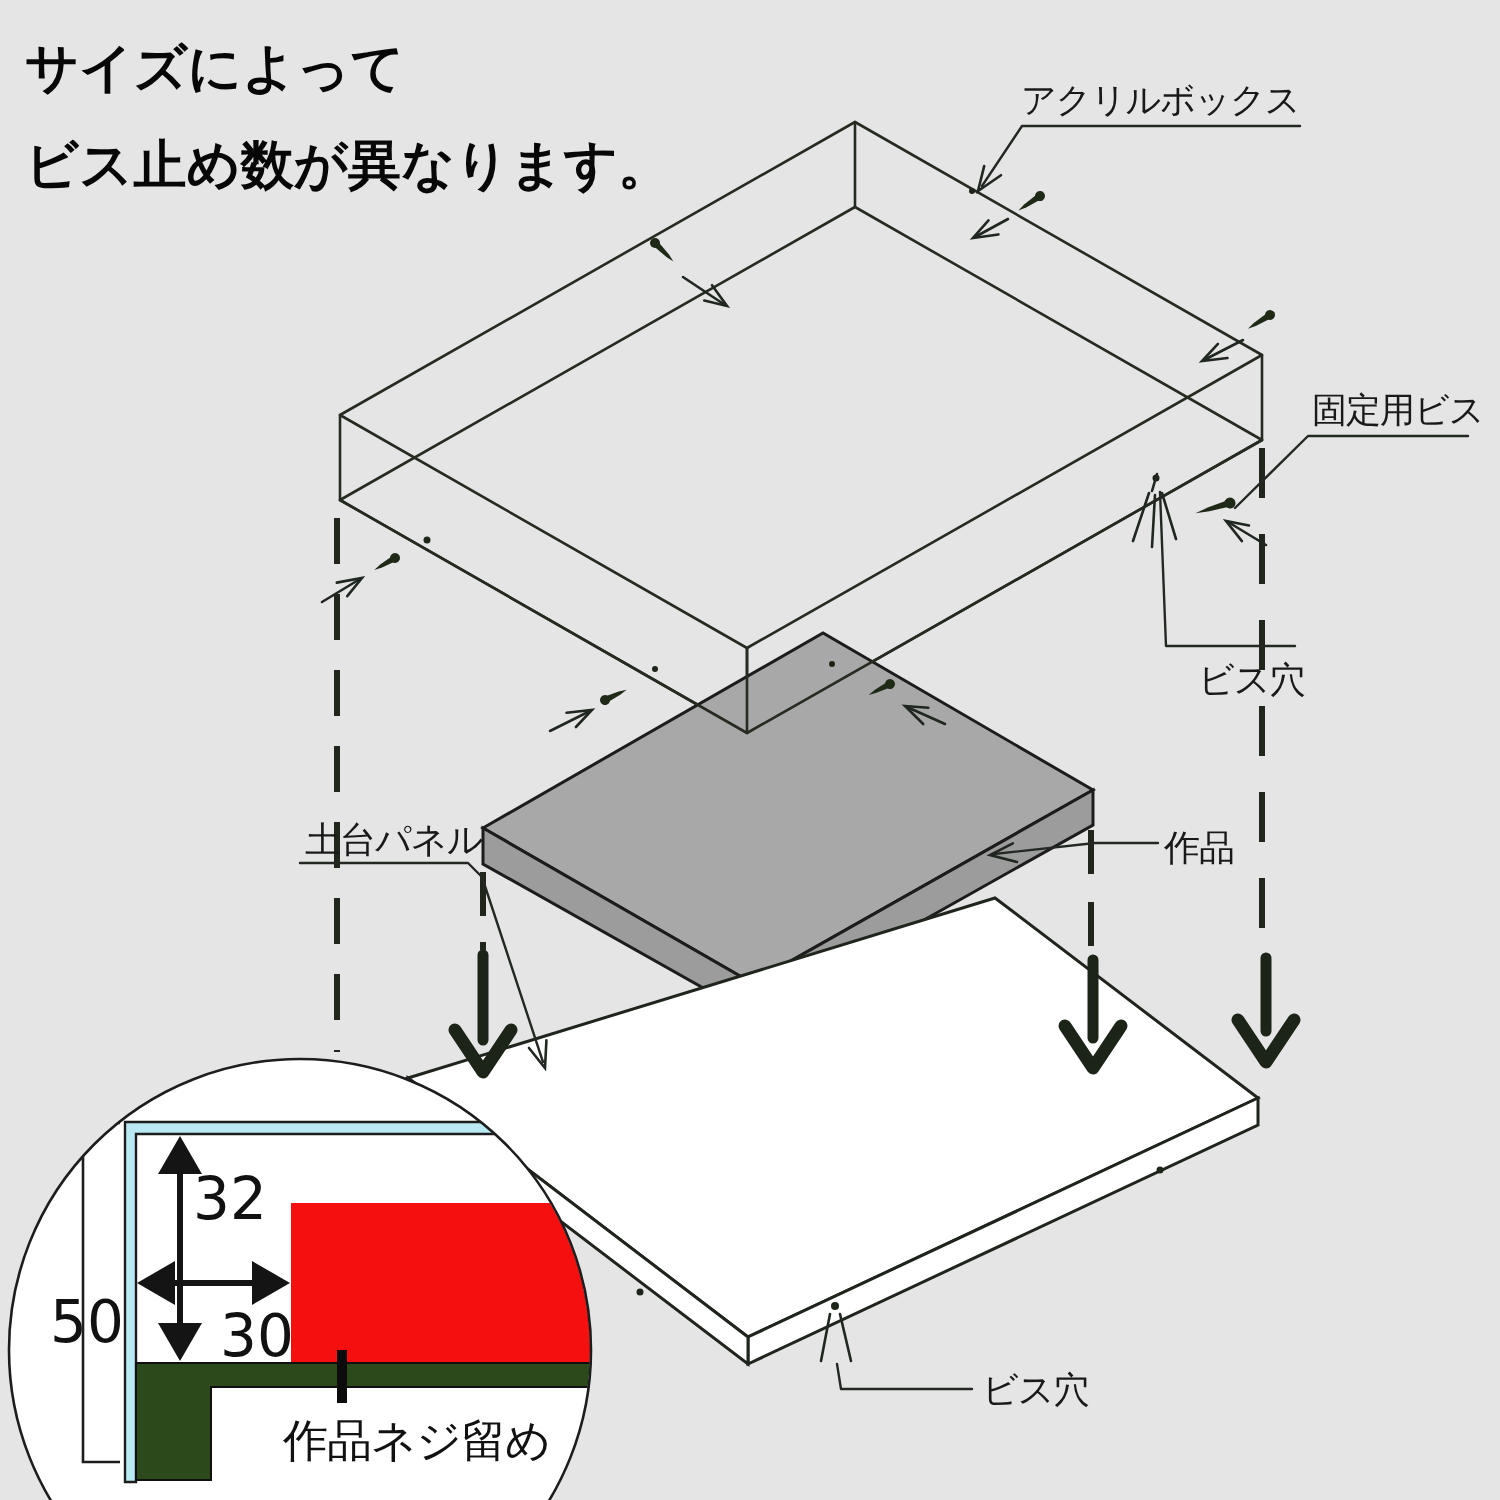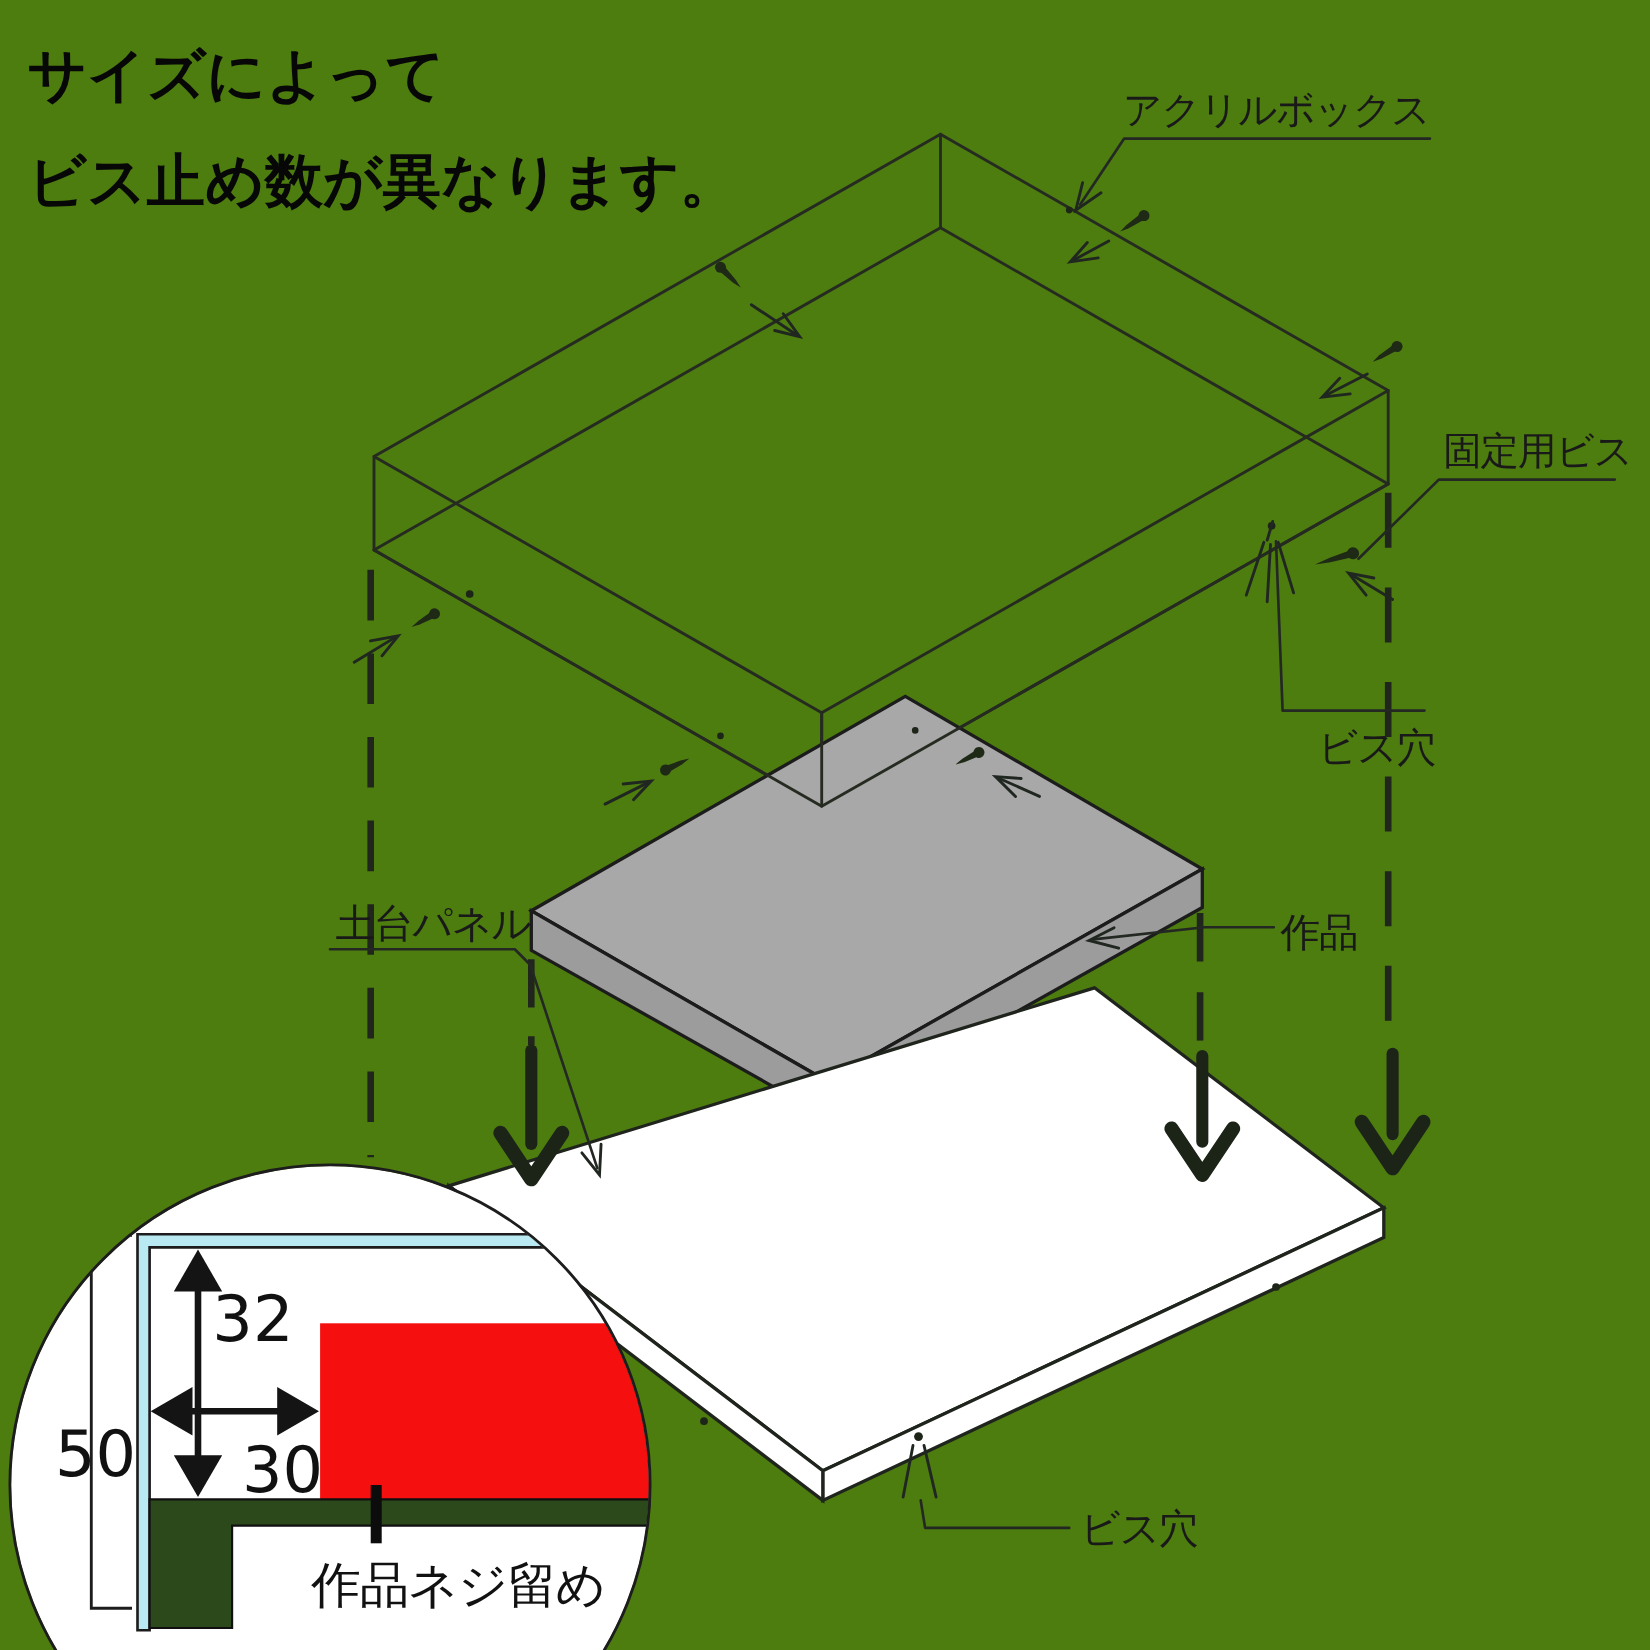--- a/index.html
+++ b/index.html
@@ -1,16 +1,16 @@
 <!DOCTYPE html>
 <html><head>
 <meta charset="utf-8">
 <style>
   html,body{margin:0;padding:0;background:#fff;}
-  #stage{position:relative;width:1500px;height:1500px;background:#4d7c0f;overflow:hidden;
+  #stage{position:relative;width:1500px;height:1500px;background:#e5e5e5;overflow:hidden;
          font-family:"DejaVu Sans","Liberation Sans",sans-serif;}
   svg{position:absolute;left:0;top:0;}
   .ln{fill:none;stroke:#262b21;stroke-width:2.6;stroke-linejoin:round;stroke-linecap:round;}
   .dash{fill:none;stroke:#20261c;stroke-width:6;stroke-linecap:butt;}
   .leader{fill:none;stroke:#232823;stroke-width:2.4;stroke-linejoin:round;stroke-linecap:round;}
   .thinarrow{fill:none;stroke:#202620;stroke-width:2.6;stroke-linecap:round;}
   .bigarrow{fill:none;stroke:#1c2418;stroke-linecap:round;stroke-linejoin:round;}
   .screw{fill:#1e2916;stroke:none;}
   .dot{fill:#1d2418;stroke:none;}
   .jlabel{font-size:36px;fill:#191919;letter-spacing:-1px;}

